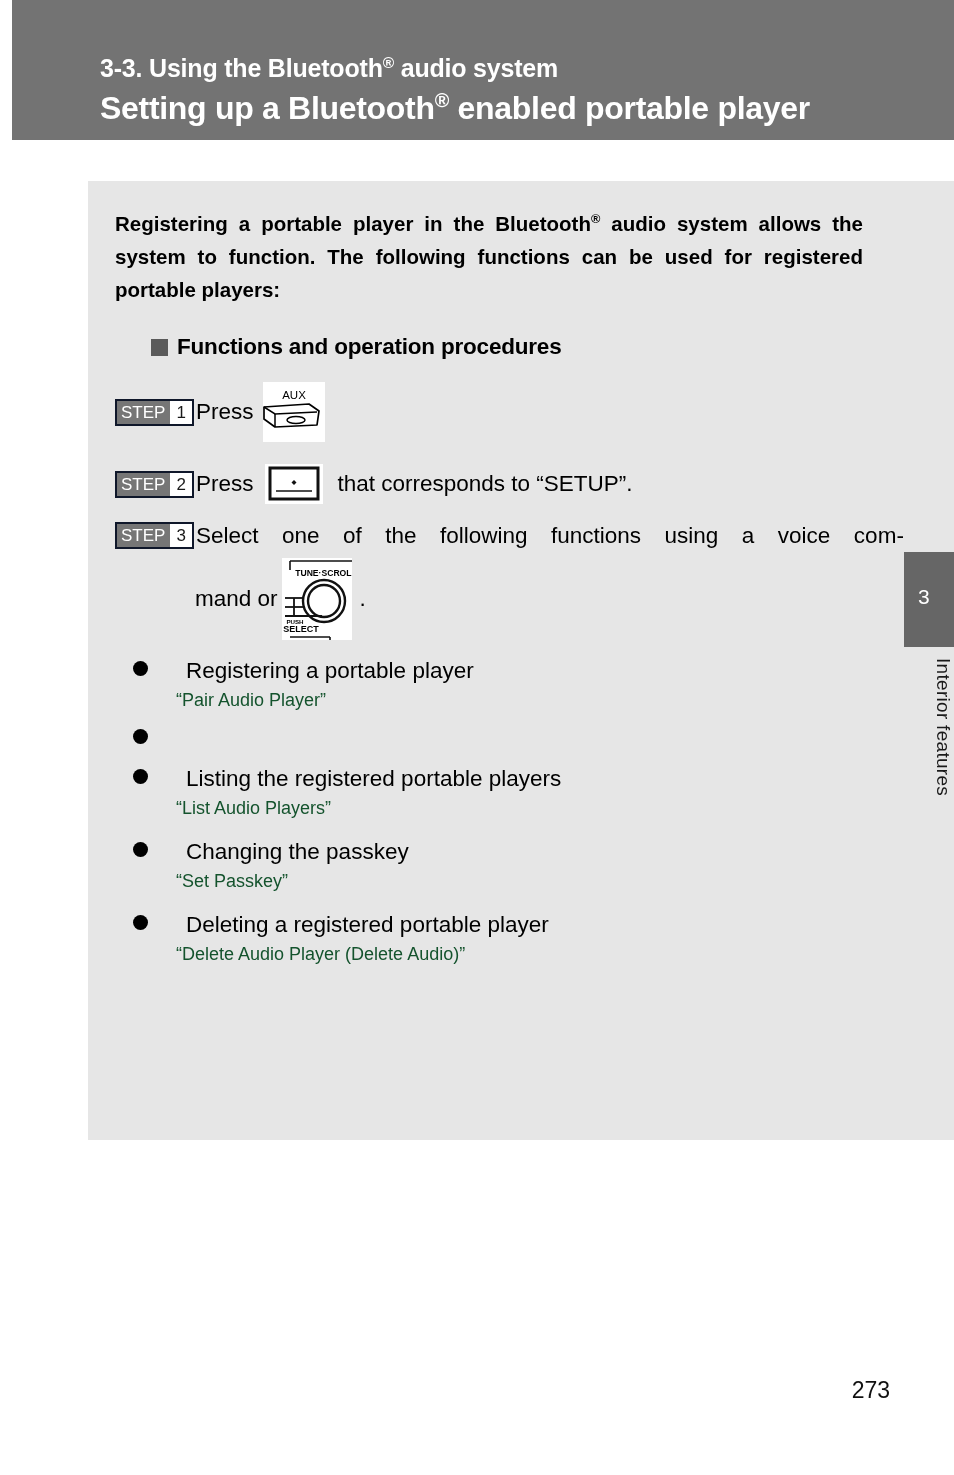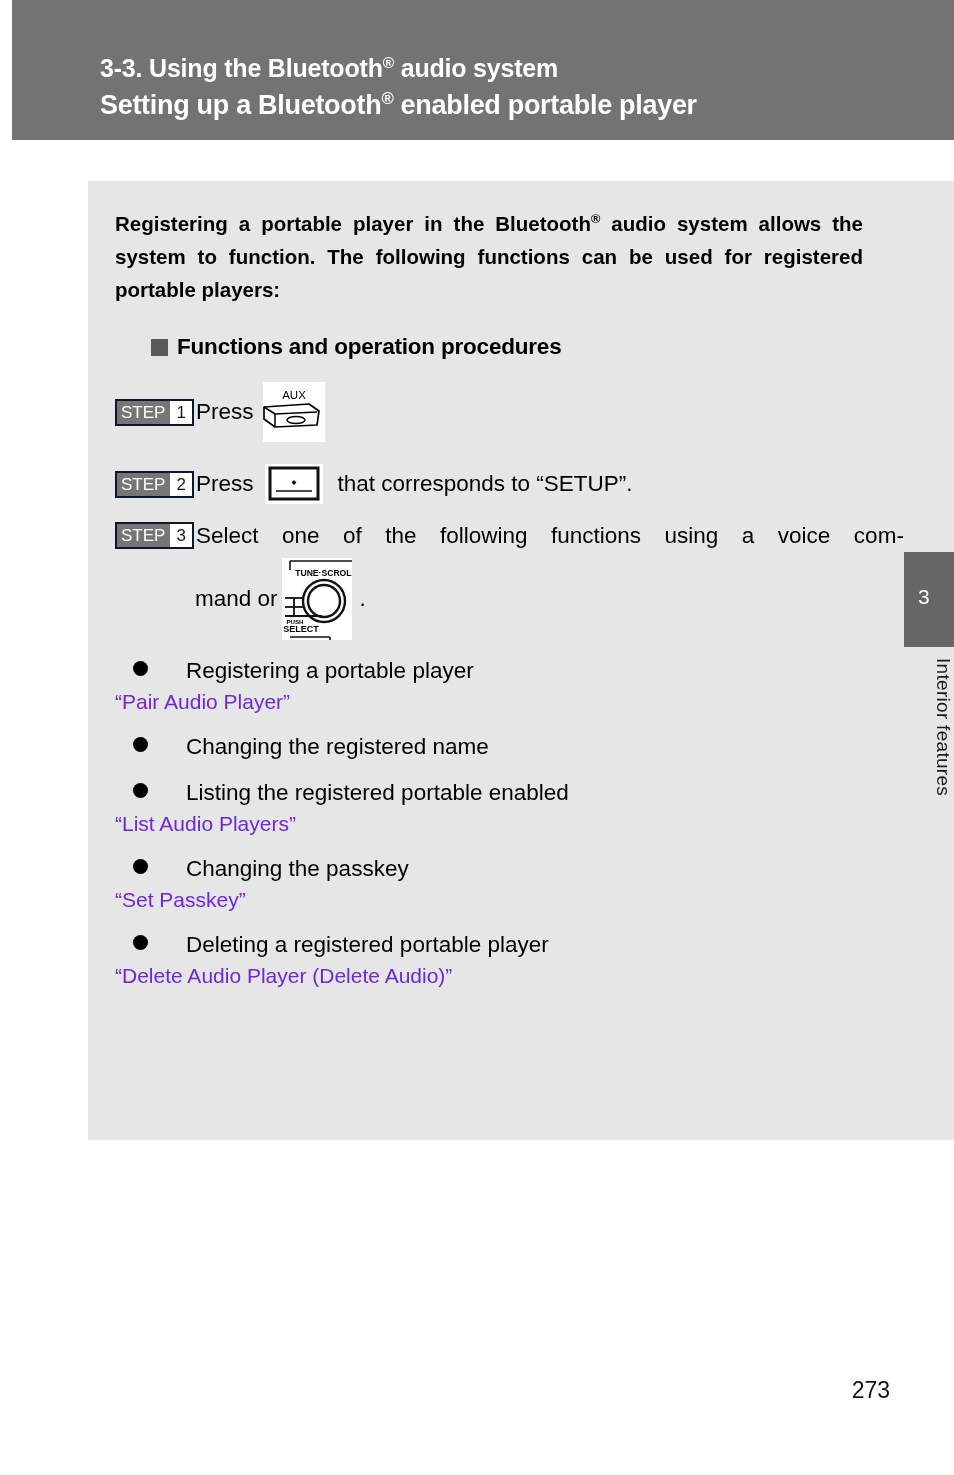--- a/index.html
+++ b/index.html
@@ -32,21 +32,21 @@
     font-size: 25px;
     font-weight: bold;
     letter-spacing: -0.2px;
     white-space: nowrap;
   }
   .header-title {
     position: absolute;
     left: 88px;
     top: 90px;
     color: #ffffff;
-    font-size: 27px;
+    font-size: 32px;
     font-weight: bold;
     letter-spacing: -0.3px;
     white-space: nowrap;
   }
   .sup-r {
     font-size: 0.62em;
     vertical-align: super;
     line-height: 0;
   }
 
@@ -208,22 +208,23 @@
     border-radius: 50%;
     background: #000;
     display: inline-block;
     margin-right: 10px;
     flex: 0 0 auto;
     position: relative;
     top: -2px;
     margin-left: 18px;
   }
   .func-item .fn-line2 {
-    font-size: 21px;
-    color: #6d28d9;
+    font-size: 18px;
+    color: #14532d;
+    margin-left: 61px;
     margin-top: 6px;
   }
 
   
   .side-tab {
     position: absolute;
     left: 904px;
     top: 552px;
     width: 50px;
     height: 95px;
@@ -356,27 +357,26 @@
     <li class="func-item">
       <div class="fn-line1">
         <span class="dot-bullet"></span>
         <span>Registering a portable player</span>
       </div>
       <div class="fn-line2">“Pair Audio Player”</div>
     </li>
     <li class="func-item">
       <div class="fn-line1">
         <span class="dot-bullet"></span>
-        <span>Changing the registered name</span>
       </div>
     </li>
     <li class="func-item">
       <div class="fn-line1">
         <span class="dot-bullet"></span>
-        <span>Listing the registered portable enabled</span>
+        <span>Listing the registered portable players</span>
       </div>
       <div class="fn-line2">“List Audio Players”</div>
     </li>
     <li class="func-item">
       <div class="fn-line1">
         <span class="dot-bullet"></span>
         <span>Changing the passkey</span>
       </div>
       <div class="fn-line2">“Set Passkey”</div>
     </li>

